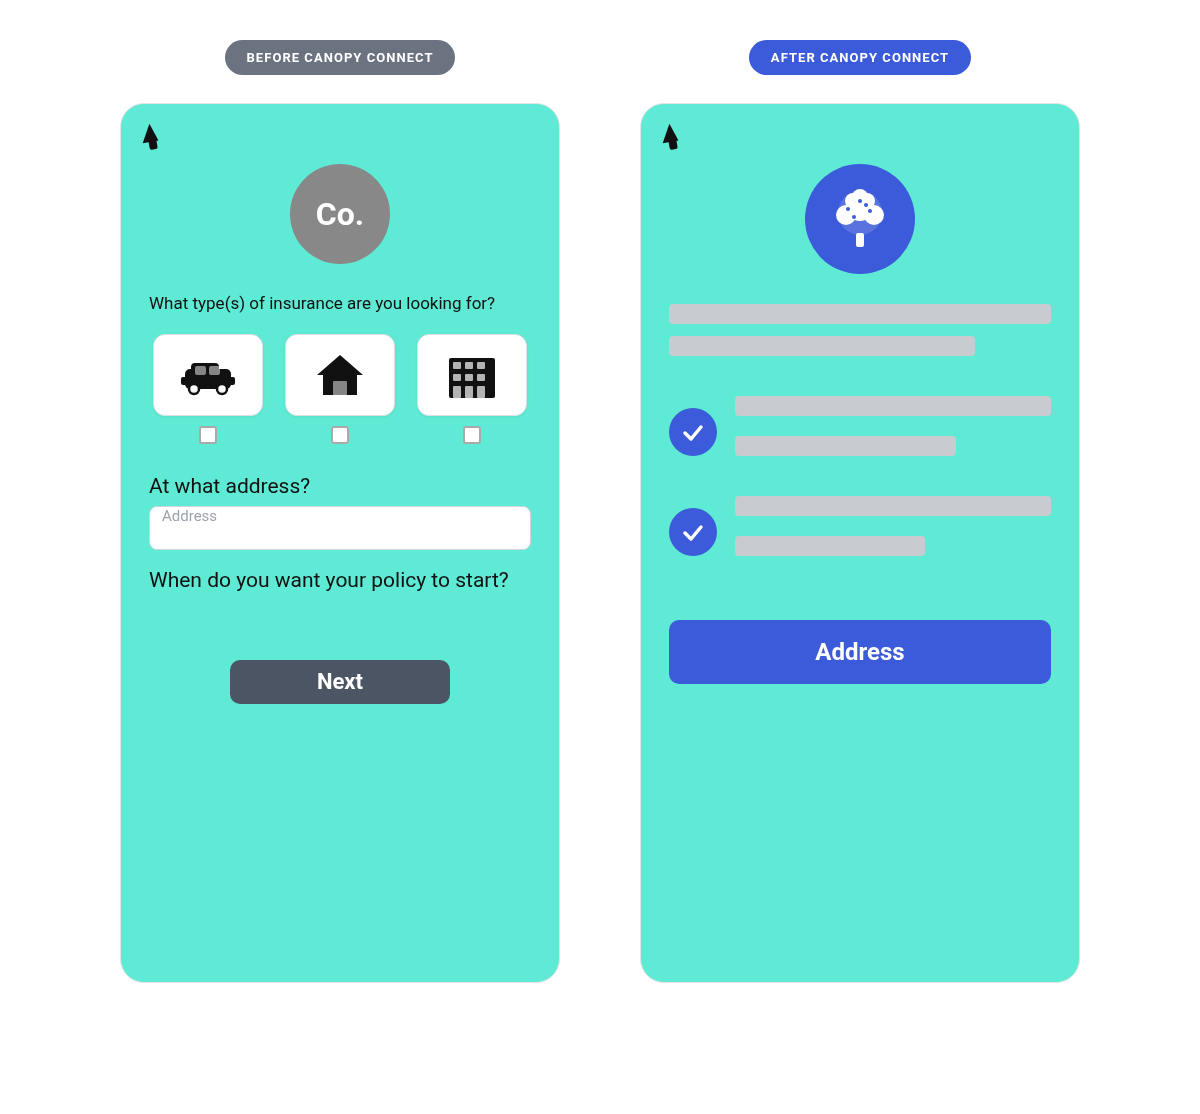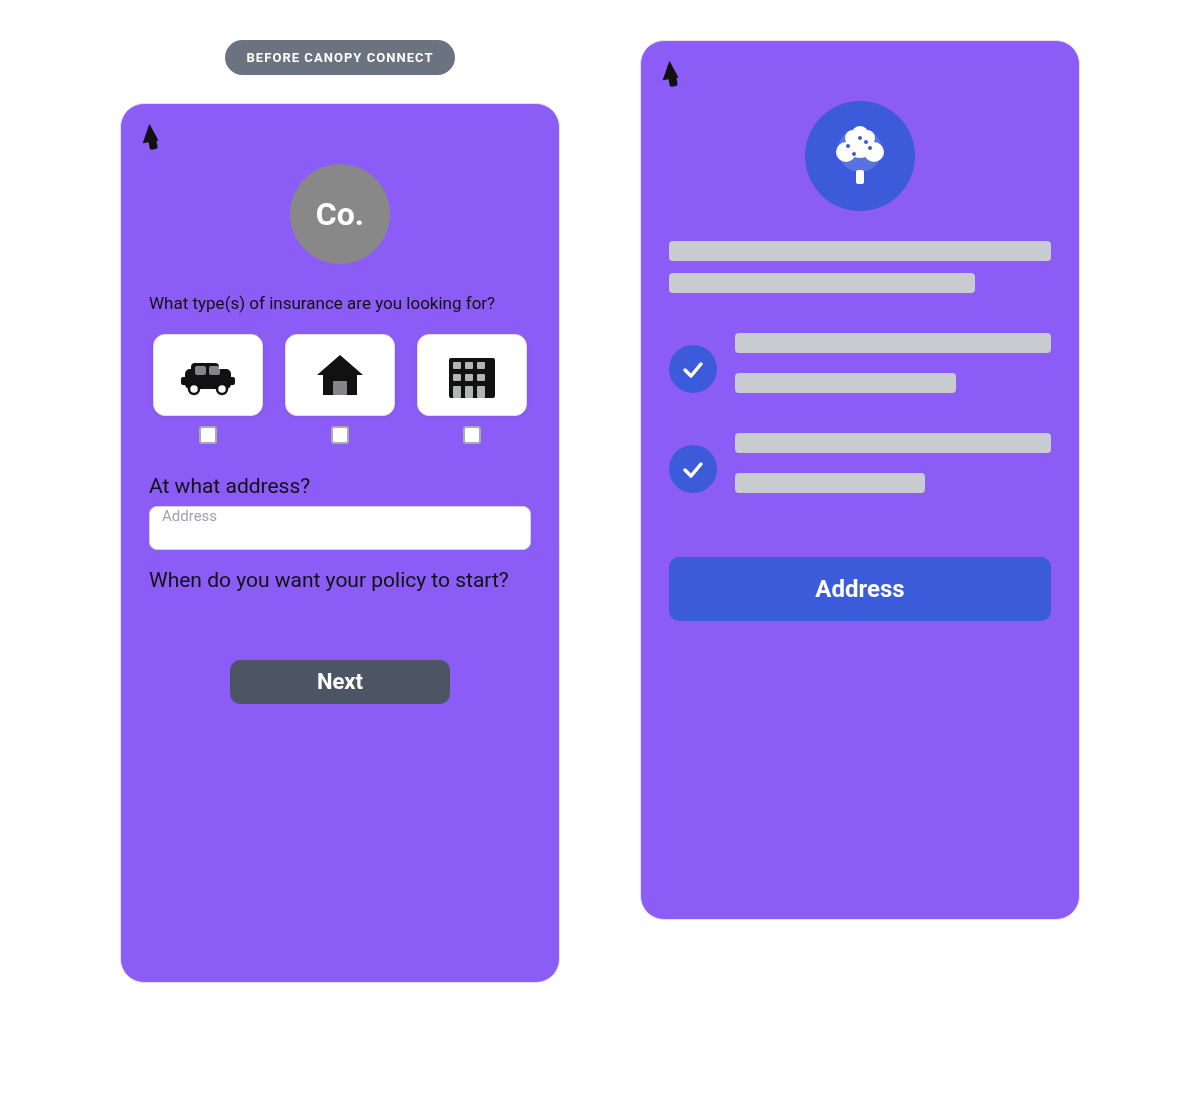--- a/index.html
+++ b/index.html
@@ -45,21 +45,21 @@
 
     .badge-before {
       background: #6b7280;
     }
 
     .badge-after {
       background: #3b5bdb;
     }
 
     .phone-frame {
-      background: #8b5cf6;
+      background: #5eead4;
       border-radius: 24px;
       border: 1.5px solid #e2e4e8;
       width: 440px;
       min-height: 880px;
       position: relative;
       padding: 30px 28px 30px 28px;
       display: flex;
       flex-direction: column;
       align-items: center;
     }
@@ -369,20 +369,21 @@
       </div>
 
       <div class="next-button">
         <span class="next-button-label">Next</span>
       </div>
 
     </div>
   </div>
 
   <div class="panel">
+    <div class="badge badge-after">AFTER CANOPY CONNECT</div>
     <div class="phone-frame">
       <div class="cursor"></div>
 
       <div class="canopy-logo">
 
         <svg viewBox="0 0 68 68" fill="none" xmlns="http://www.w3.org/2000/svg">
           <circle cx="34" cy="28" r="22" fill="white" opacity="0.15"></circle>
 
           <rect x="30" y="48" width="8" height="14" rx="2" fill="white"></rect>
 

